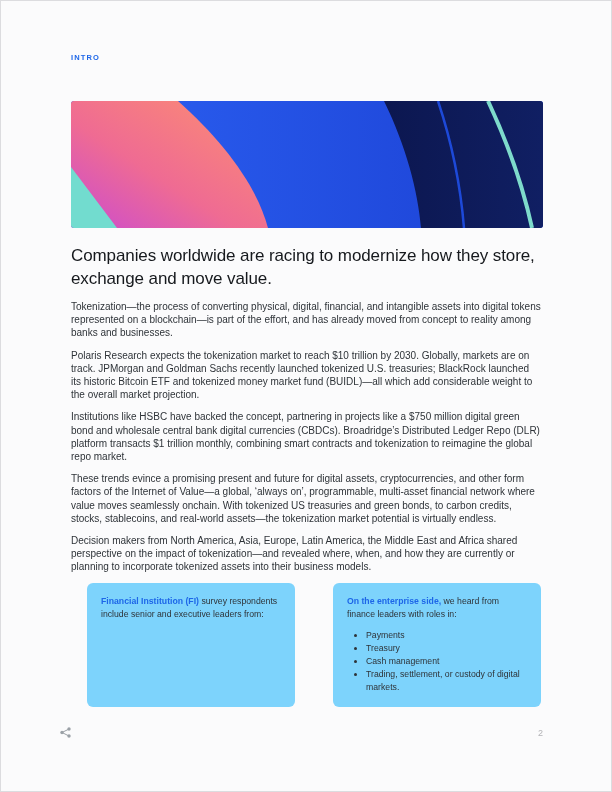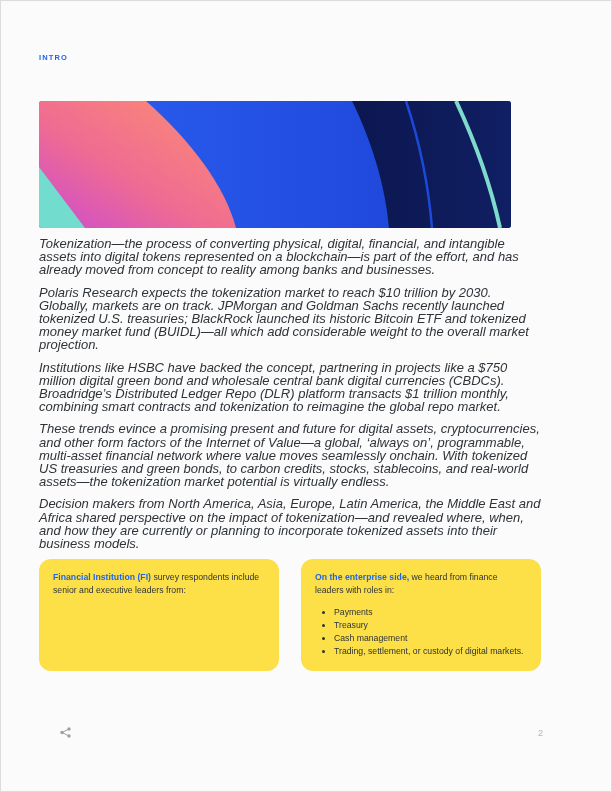--- a/index.html
+++ b/index.html
@@ -9,21 +9,21 @@
   .page {
     position: relative;
     width: 612px;
     height: 792px;
     margin: 0 auto;
     background: #fbfbfc;
     border: 1px solid #dcdcdf;
     overflow: hidden;
   }
   .content {
-    padding: 52px 70px 0 38px;
+    padding: 52px 70px 0 70px;
   }
 
   .eyebrow {
     font-size: 7.5px;
     font-weight: bold;
     letter-spacing: 1.1px;
     color: #1d66e8;
     text-transform: uppercase;
   }
 
@@ -40,48 +40,48 @@
     margin-top: 16px;
     font-size: 17px;
     font-weight: 400;
     line-height: 1.38;
     letter-spacing: -0.1px;
     color: #16191d;
   }
 
   .body-copy { margin-top: 9px; }
   .body-copy p {
-    font-size: 13px;
+    font-size: 10px;
     line-height: 13.2px;
     color: #2e3338;
     margin-bottom: 9px;
-    font-style: italic;
   }
 
   .highlight {
     margin-bottom: 9px;
   }
   .highlight span {
     display: block;
     font-size: 8.7px;
     line-height: 13.2px;
     font-weight: bold;
     color: #1d66e8;
   }
 
   .boxes {
     display: flex;
     gap: 22px;
     margin-top: 8px;
   }
   .info-box {
     flex: 1;
-    background: #fde047;
-    border-radius: 12px;
+    background: #7dd3fc;
+    border-radius: 6px;
     padding: 12px 14px 13px 14px;
+    margin-left: 16px;
   }
   .info-box .box-lead {
     font-size: 8.7px;
     line-height: 13.2px;
     color: #2e3338;
   }
   .info-box .box-lead .lead-accent {
     font-weight: bold;
     color: #1d66e8;
   }
@@ -138,20 +138,21 @@
         </defs>
         <rect x="0" y="0" width="472" height="127" fill="url(#blueGrad)"></rect>
         <path d="M313,0 C335,45 347,90 350,127 L472,127 L472,0 Z" fill="url(#navyGrad)"></path>
         <path d="M367,0 C382,45 390,90 393,127" fill="none" stroke="#1d49d8" stroke-width="2.5"></path>
         <path d="M417,0 C438,45 453,90 461,127" fill="none" stroke="#7edbcb" stroke-width="4"></path>
         <path d="M0,0 L107,0 C152,40 186,85 197,127 L0,127 Z" fill="url(#coralGrad)"></path>
         <path d="M0,66 L46,127 L0,127 Z" fill="#72dccf"></path>
       </svg>
     </div>
 
+    <h1 class="heading">Companies worldwide are racing to modernize how they store, exchange and move value.</h1>
 
     <div class="body-copy">
       <p>Tokenization—the process of converting physical, digital, financial, and intangible assets into digital tokens represented on a blockchain—is part of the effort, and has already moved from concept to reality among banks and businesses.</p>
       <p>Polaris Research expects the tokenization market to reach $10 trillion by 2030. Globally, markets are on track. JPMorgan and Goldman Sachs recently launched tokenized U.S. treasuries; BlackRock launched its historic Bitcoin ETF and tokenized money market fund (BUIDL)—all which add considerable weight to the overall market projection.</p>
       <p>Institutions like HSBC have backed the concept, partnering in projects like a $750 million digital green bond and wholesale central bank digital currencies (CBDCs). Broadridge’s Distributed Ledger Repo (DLR) platform transacts $1 trillion monthly, combining smart contracts and tokenization to reimagine the global repo market.</p>
       <p>These trends evince a promising present and future for digital assets, cryptocurrencies, and other form factors of the Internet of Value—a global, ‘always on’, programmable, multi-asset financial network where value moves seamlessly onchain. With tokenized US treasuries and green bonds, to carbon credits, stocks, stablecoins, and real-world assets—the tokenization market potential is virtually endless.</p>
 
       <div class="highlight">
       </div>
 

